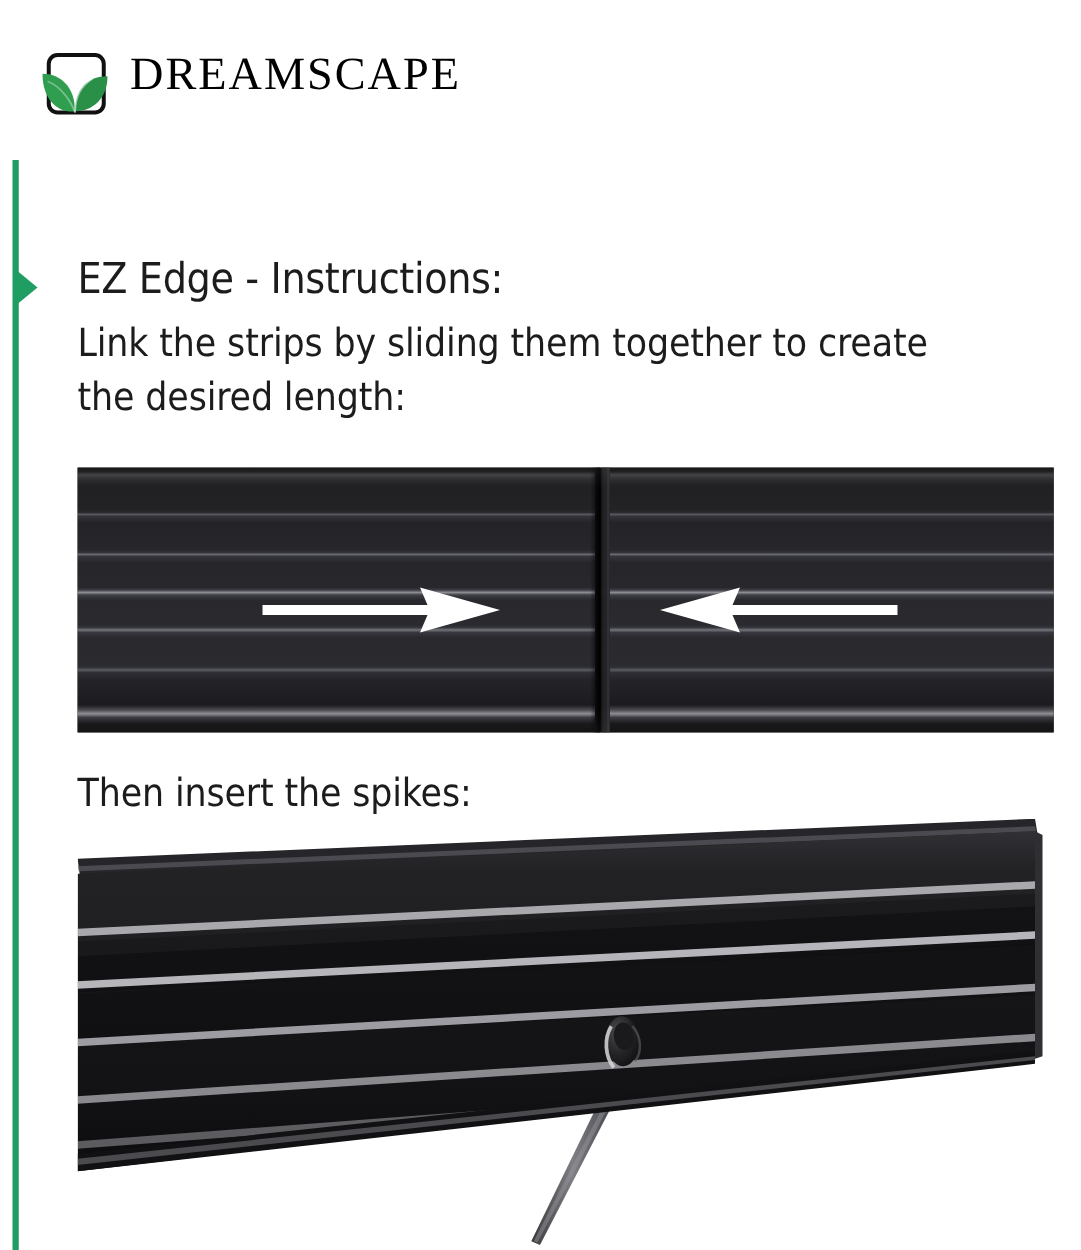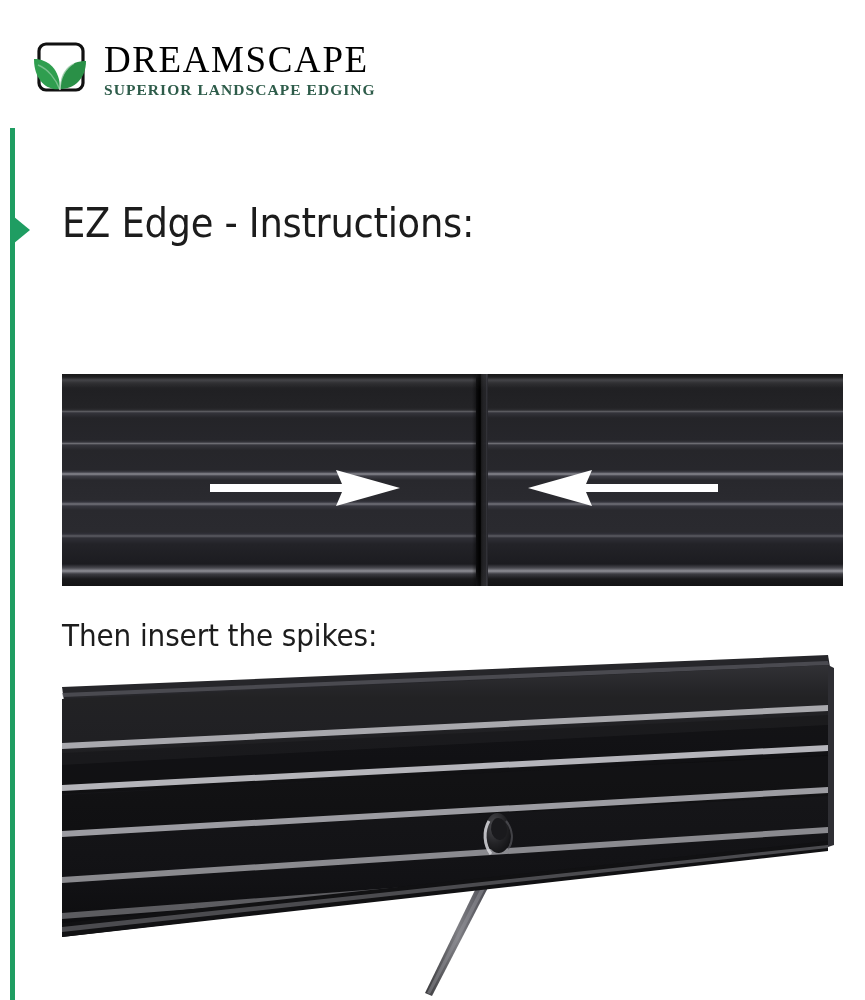--- a/index.html
+++ b/index.html
@@ -87,21 +87,21 @@
   
   .content {
     position: absolute;
     left: 62px;
     top: 196px;
     width: 770px;
   }
   .headline {
     font-family: "DejaVu Sans Condensed", "Liberation Sans Narrow", "Liberation Sans", sans-serif;
     font-stretch: condensed;
-    font-size: 41px;
+    font-size: 34px;
     line-height: 54px;
     color: #1c1c1c;
     font-weight: 400;
     letter-spacing: -0.3px;
     white-space: nowrap;
   }
   .lede {
     font-family: "DejaVu Sans Condensed", "Liberation Sans Narrow", "Liberation Sans", sans-serif;
     font-stretch: condensed;
     font-size: 31px;
@@ -225,29 +225,29 @@
         <rect x="9" y="5" width="44" height="46" rx="7" ry="7" fill="none" stroke="#111111" stroke-width="3.2"></rect>
         <path d="M4 20 C 4 44, 20 52, 30 50 C 30 30, 18 20, 4 20 Z" fill="#2f9e4f"></path>
         <path d="M56 22 C 40 22, 30 32, 30 50 C 44 50, 56 40, 56 22 Z" fill="#2a9047"></path>
         <path d="M30 51 C 30 40, 34 30, 44 24" fill="none" stroke="#ffffff" stroke-width="1.6" opacity=".55"></path>
         <path d="M30 51 C 26 40, 18 30, 8 26" fill="none" stroke="#ffffff" stroke-width="1.4" opacity=".35"></path>
       </svg>
     </div>
 
     <div class="brand-words">
       <div class="brand-title">DREAMSCAPE</div>
-      <div class="brand-sub">SUPERIOR LANDSCAPE EDGING</div>
     </div>
   </div>
 
   <div class="rail"></div>
   <div class="rail-marker"></div>
 
   <div class="content">
     <div class="headline">EZ Edge - Instructions:</div>
+    <div class="lede">Link the strips by sliding them together to create the desired length:</div>
   </div>
 
   <div class="photo1">
     <div class="strip strip-left"></div>
     <div class="strip strip-right"></div>
     <div class="seam-shadow"></div>
 
     <div class="arrow arrow-right">
       <svg width="190" height="36" viewBox="0 0 190 36" aria-hidden="true">
         <path d="M0 14 L132 14 L126 0 L190 18 L126 36 L132 22 L0 22 Z" fill="#ffffff"></path>

